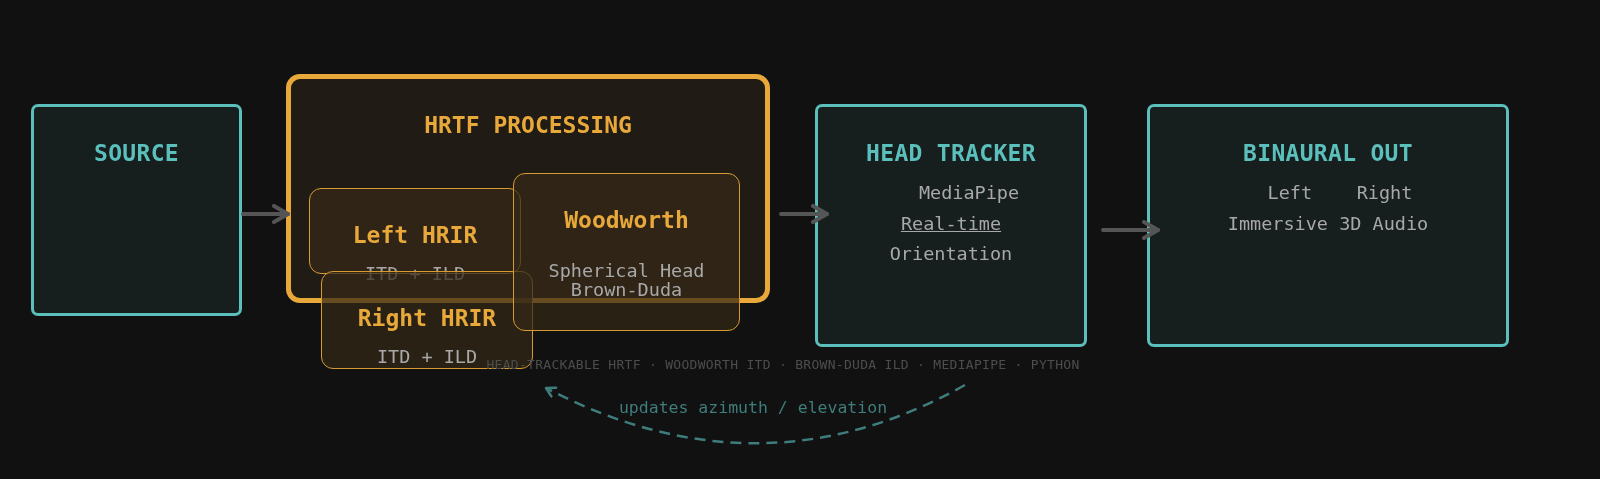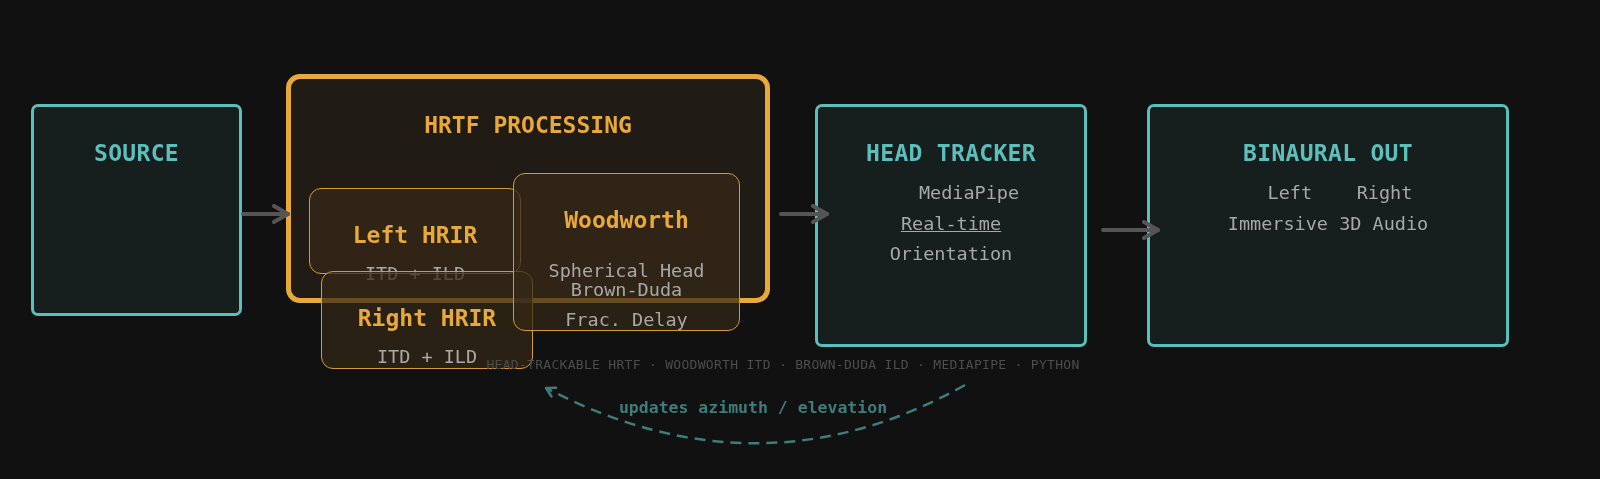--- a/index.html
+++ b/index.html
@@ -28,21 +28,21 @@
     .line {
       position: absolute; left: 0; right: 0; text-align: center;
       color: #a8a8a8; font-size: 18.5px;
     }
     .caption {
       position: absolute; left: 0; width: 1566px; top: 357px; text-align: center;
       color: #4d4d4d; font-size: 13px; letter-spacing: 0.3px; white-space: pre;
     }
     .arc-label {
       position: absolute; left: 0; width: 1506px; top: 398px; text-align: center;
-      color: #3f7d7c; font-size: 16.5px; white-space: pre; font-weight: bold;
+      color: #3f7d7c; font-size: 16.5px; white-space: pre;
     }
     svg.overlay { position: absolute; left: 0; top: 0; pointer-events: none; }
   </style>
 </head>
 <body>
 
 <div class="box teal-box" style="left:31px; top:104px; width:211px; height:212px;">
   <div class="title-teal" style="top:33px;">SOURCE</div>
 </div>
 
@@ -57,21 +57,20 @@
 
 <div class="box sub-box" style="left:309px; top:271px; width:212px; height:98px;margin-left:12px;">
   <div class="title-orange" style="top:33px;">Right HRIR</div>
   <div class="line" style="top:74px;">ITD + ILD</div>
 </div>
 
 <div class="box sub-box" style="left:513px; top:173px; width:227px; height:158px;">
   <div class="title-orange" style="top:33px;">Woodworth</div>
   <div class="line" style="top:74px;margin-top:12px;">Spherical Head</div>
   <div class="line" style="top:105px;">Brown-Duda</div>
-  <div class="line" style="top:135px;">Frac. Delay</div>
 </div>
 
 <div class="box teal-box" style="left:815px; top:104px; width:272px; height:243px;">
   <div class="title-teal" style="top:33px;">HEAD TRACKER</div>
   <div class="line" style="top:75px;padding-left:36px;">MediaPipe</div>
   <div class="line" style="top:106px;text-decoration:underline;">Real-time</div>
   <div class="line" style="top:136px;">Orientation</div>
 </div>
 
 <div class="box teal-box" style="left:1147px; top:104px; width:362px; height:243px;text-decoration:underline;">

